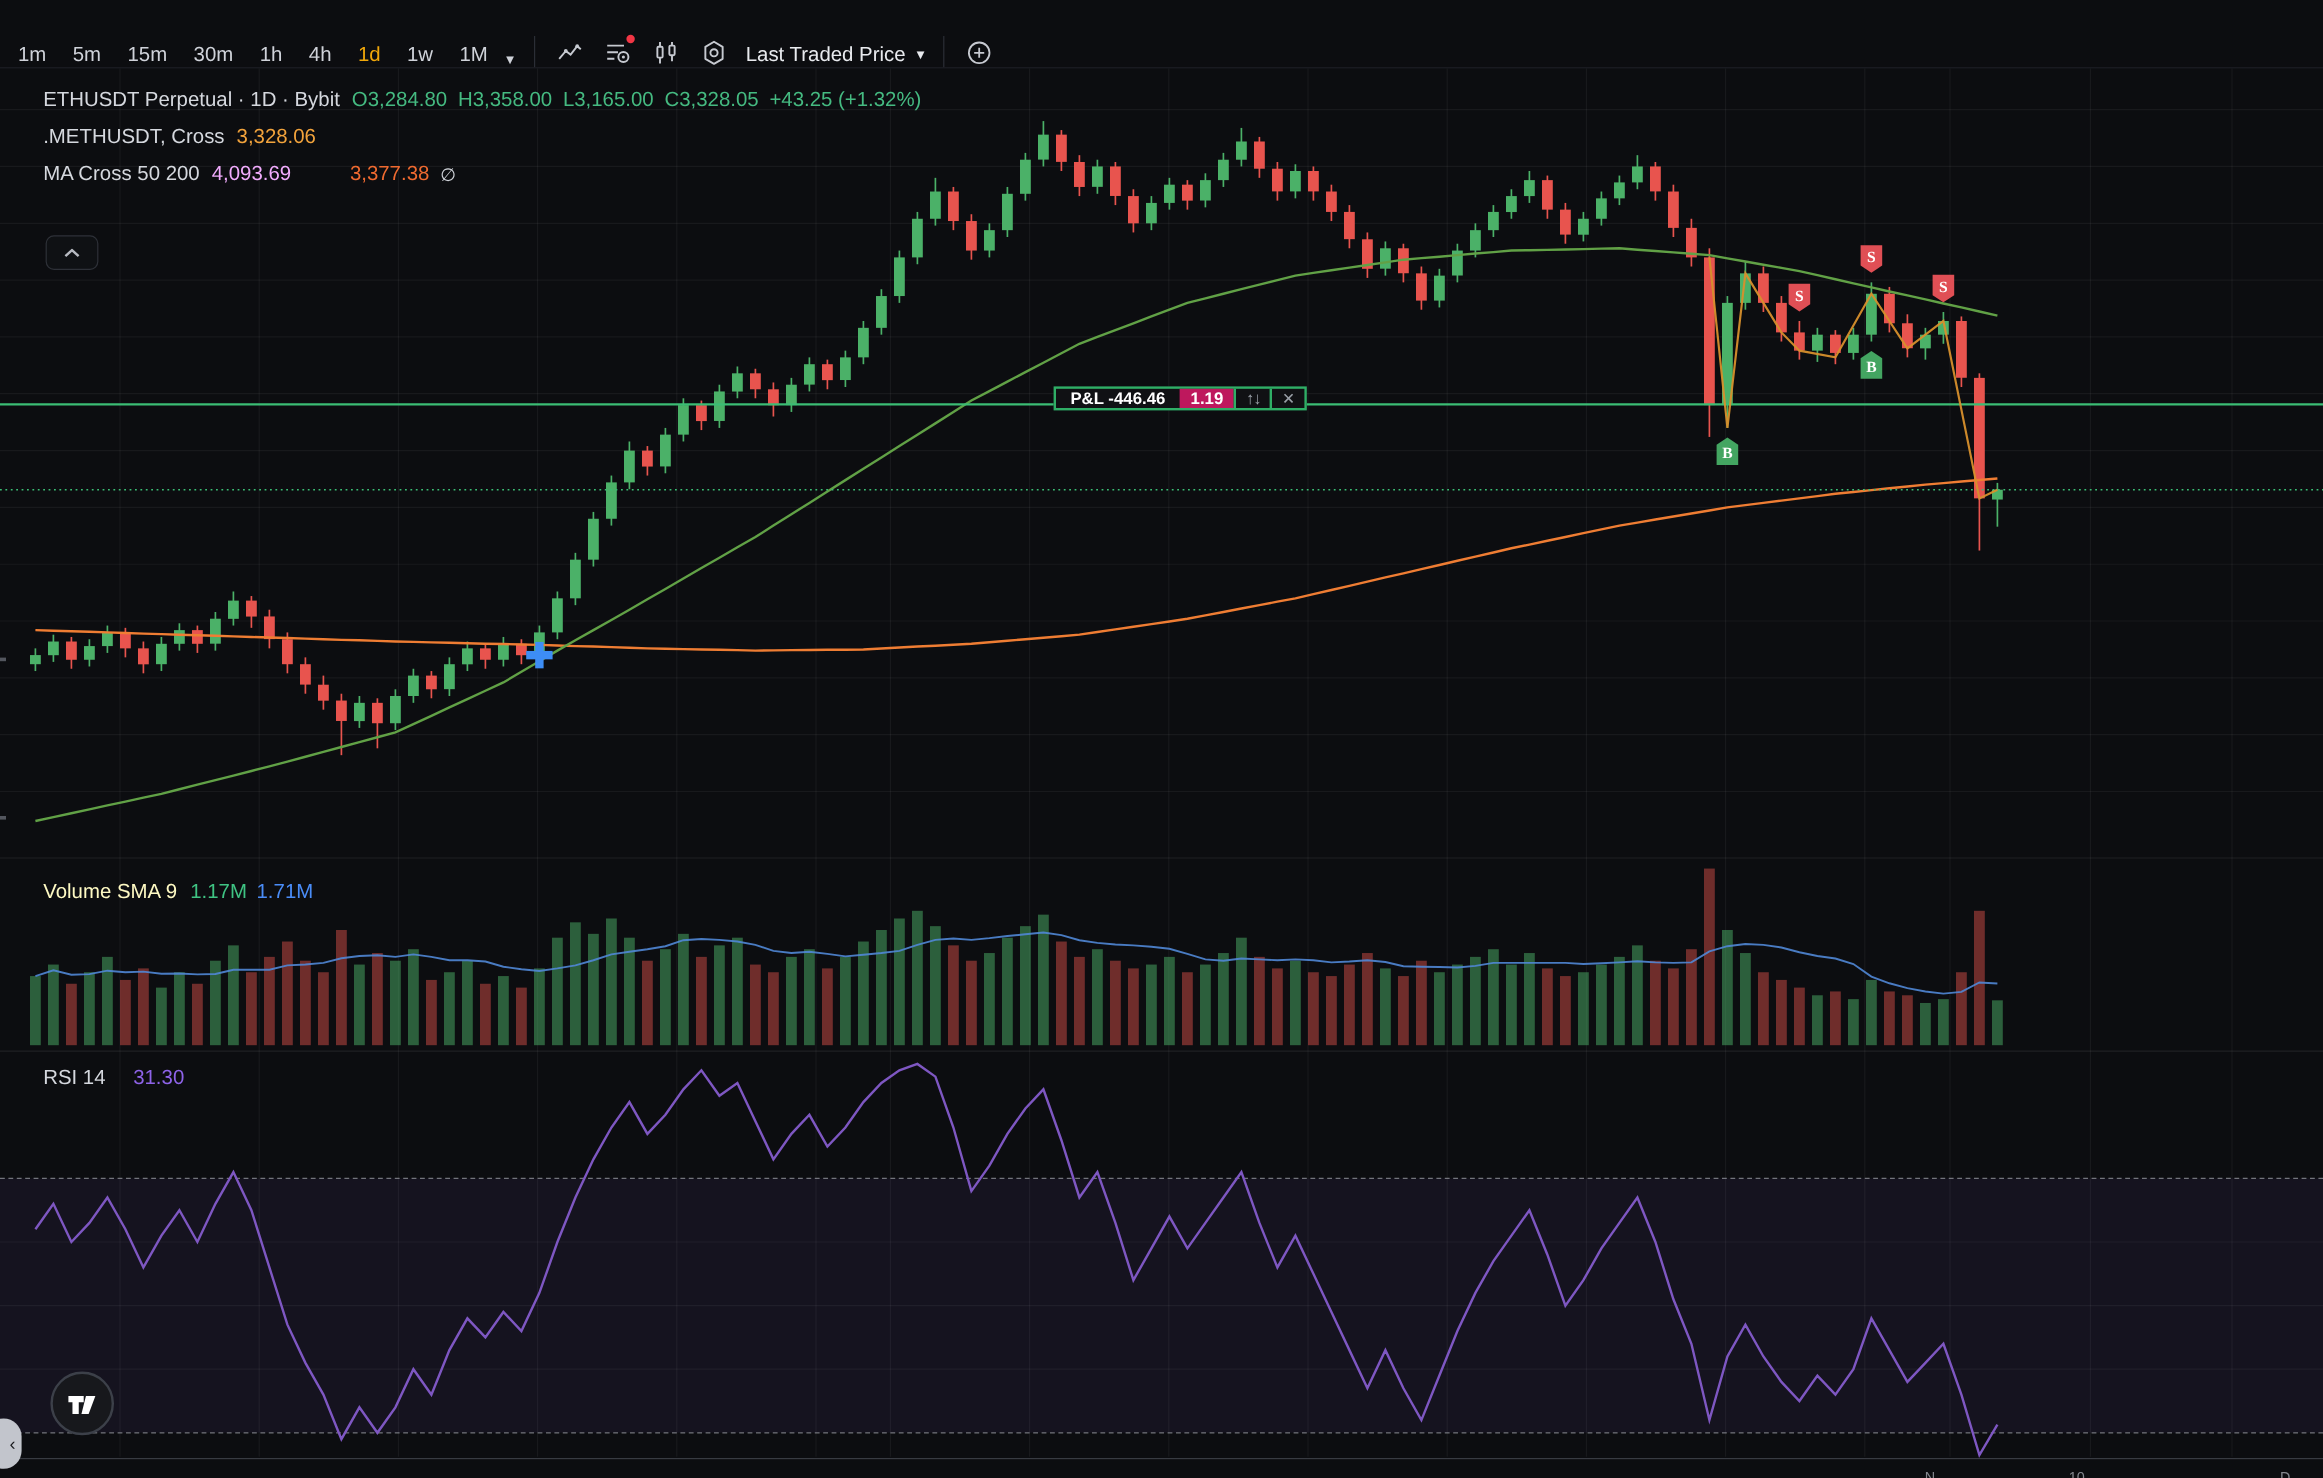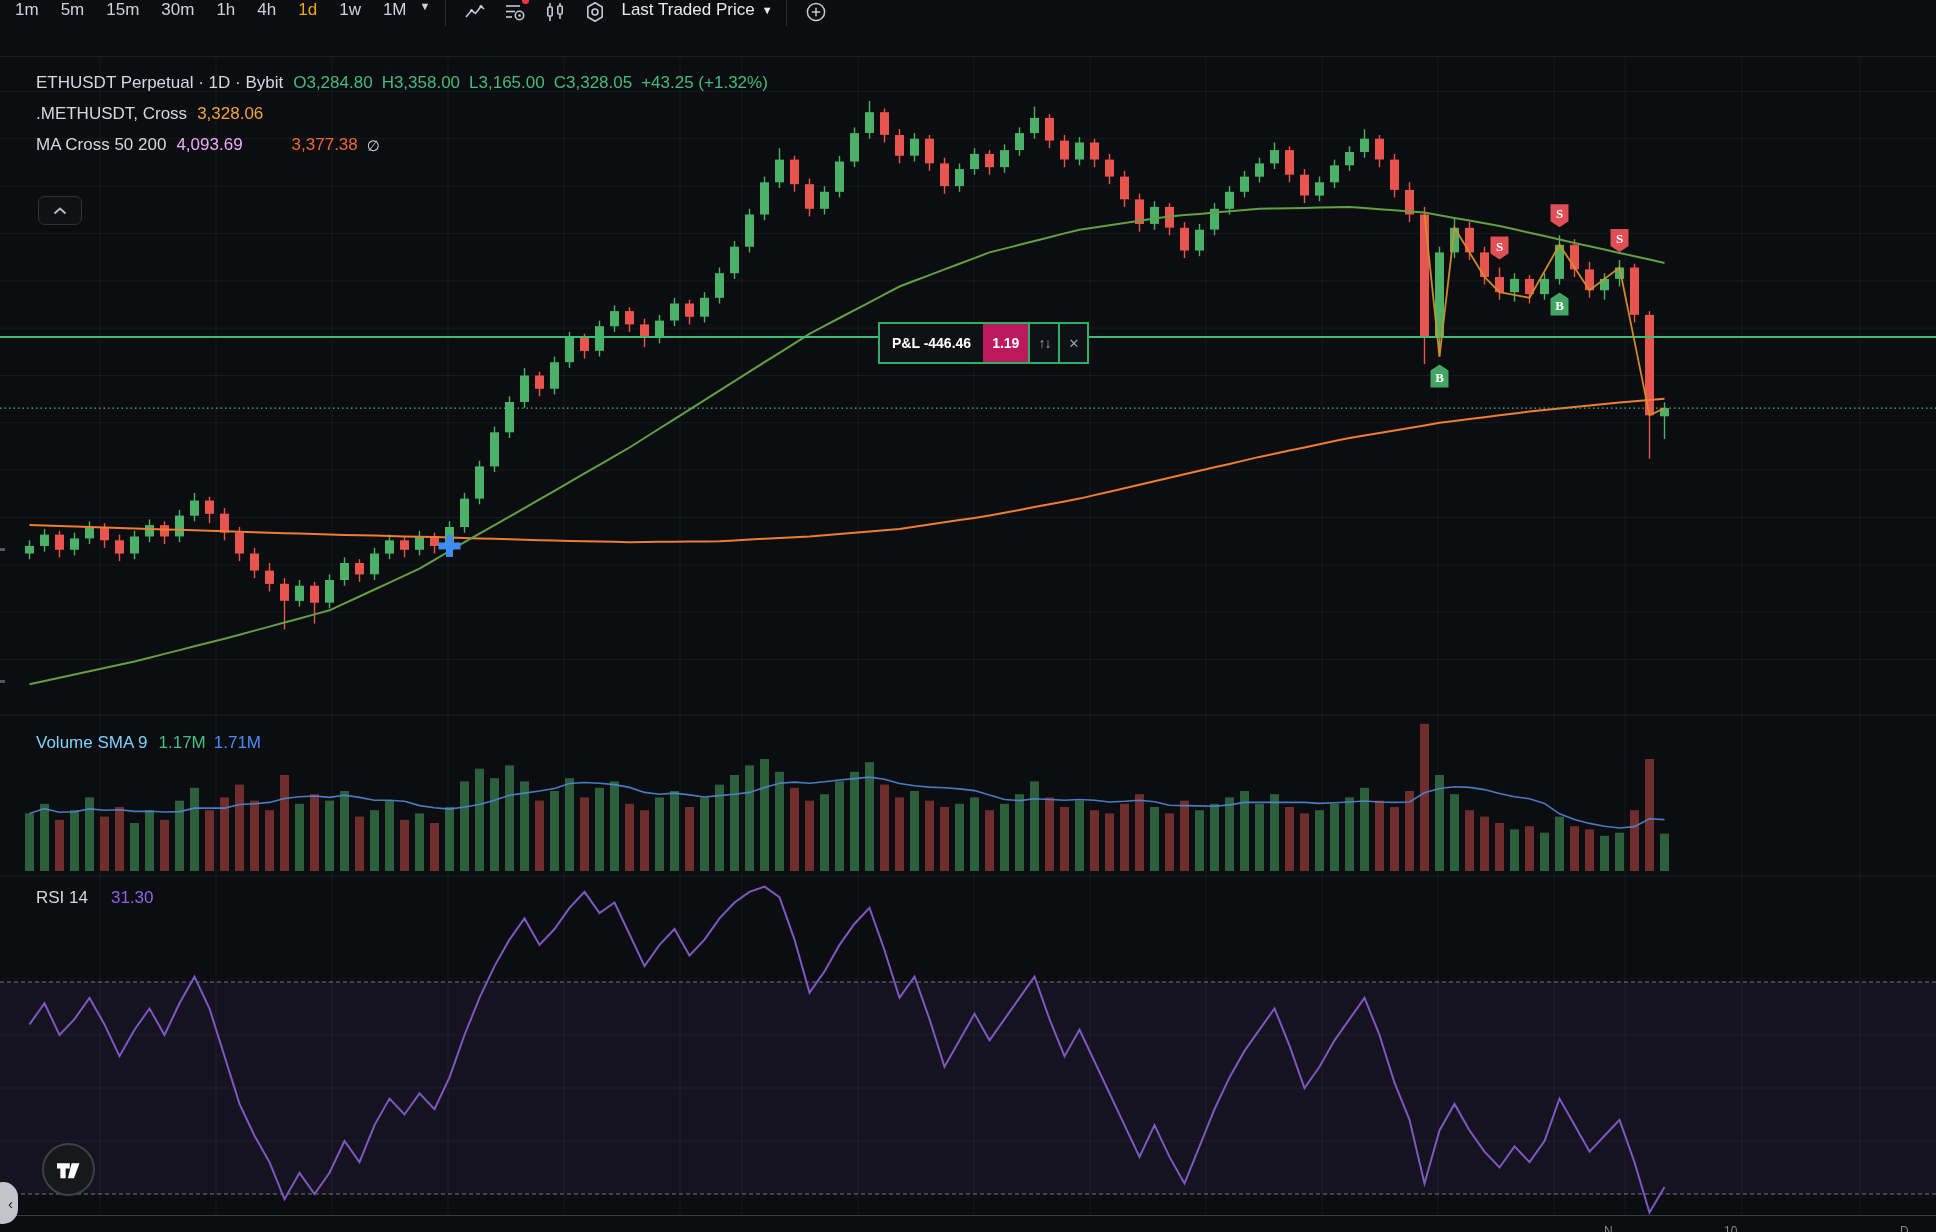--- a/index.html
+++ b/index.html
@@ -1,19 +1,19 @@
 <!DOCTYPE html>
 <html><head>
 <meta charset="utf-8">
 <style>
   html,body{margin:0;padding:0;background:#0c0d10;width:1936px;height:1232px;overflow:hidden;
     font-family:"Liberation Sans",sans-serif;-webkit-font-smoothing:antialiased;}
   #root{position:relative;width:1936px;height:1232px;background:#0c0d10;}
   
-  #toolbar{position:absolute;top:0;left:0;right:0;height:56px;display:flex;align-items:flex-start;
+  #toolbar{position:absolute;top:0;left:0;right:0;height:56px;display:flex;align-items:flex-end;
     border-bottom:1px solid #1d1f25;z-index:30;background:#0c0d10;}
   .tf{color:#cfd2d9;font-size:17px;padding:0 11px;cursor:pointer;}
   .tf.active{color:#f0a70a;}
   .tb-caret{color:#cfd2d9;font-size:11px;padding:0 6px 0 2px;cursor:pointer;}
   .tb-sep{width:1px;height:26px;background:#2b2e36;margin:0 9px;}
   .tb-icon{width:24px;height:24px;margin:0 8px;position:relative;cursor:pointer;display:flex;align-items:center;justify-content:center;}
   .tb-icon svg{display:block;}
   .red-dot{position:absolute;top:-3px;right:-2px;width:7px;height:7px;border-radius:50%;background:#f23645;}
   #price-mode{display:flex;align-items:center;color:#e8eaee;font-size:17px;margin:0 4px 0 6px;cursor:pointer;}
   #price-mode .caret{font-size:11px;margin-left:7px;color:#e8eaee;}
@@ -29,28 +29,28 @@
   .lg-green{color:#45ba81;margin-right:9px;}
   .lg-amber{color:#f2a33c;}
   .lg-ma1{color:#f0abfc;margin-right:9px;}
   .lg-ma2{color:#ef6a30;margin-right:9px;margin-left:40px;}
   .lg-null{color:#cfd2d8;font-size:15px;}
   #collapse-btn{position:absolute;left:38px;top:196px;width:42px;height:27px;border:1px solid #2e3138;
     border-radius:7px;background:rgba(19,20,23,.6);display:flex;align-items:center;justify-content:center;
     cursor:pointer;z-index:20;}
   
   #vol-legend{position:absolute;left:36px;top:733px;z-index:20;display:flex;align-items:center;font-size:17px;}
-  #vol-legend .t{color:#7dd3fc;margin-right:11px;cursor:pointer;text-align:right;}
+  #vol-legend .t{color:#fef9c3;margin-right:11px;cursor:pointer;text-align:right;}
   #vol-legend .g{color:#3fc383;margin-right:8px;}
   #vol-legend .b{color:#4a8cf7;}
   #rsi-legend{position:absolute;left:36px;top:888px;z-index:20;display:flex;align-items:center;font-size:17px;}
   #rsi-legend .t{color:#d5d8de;margin-right:23px;cursor:pointer;}
   #rsi-legend .v{color:#8e63e8;}
   
-  #pnl{position:absolute;left:878px;top:322px;height:42px;display:flex;align-items:stretch;
+  #pnl{position:absolute;left:878px;top:322px;height:20px;display:flex;align-items:stretch;
     border:2px solid #2fae66;background:#101114;z-index:25;box-sizing:border-box;cursor:grab;}
   #pnl .lab{color:#fff;font-weight:bold;font-size:14px;display:flex;align-items:center;padding:0 12px;}
   #pnl .qty{background:#be185d;color:#fff;font-weight:bold;font-size:14px;display:flex;align-items:center;padding:0 9px;}
   #pnl .btn{color:#9aa0a8;font-size:13px;display:flex;align-items:center;padding:0 8px;border-left:2px solid #2fae66;cursor:pointer;}
   #pnl .arr{letter-spacing:-1px;font-size:14px;}
   
   #tv-logo{position:absolute;left:42px;top:1143px;width:53px;height:53px;border-radius:50%;
     background:#17181c;border:2px solid #3c4049;box-sizing:border-box;z-index:20;cursor:pointer;
     display:flex;align-items:center;justify-content:center;}
   #left-pill{position:absolute;left:-12px;top:1182px;width:30px;height:42px;border-radius:15px;

